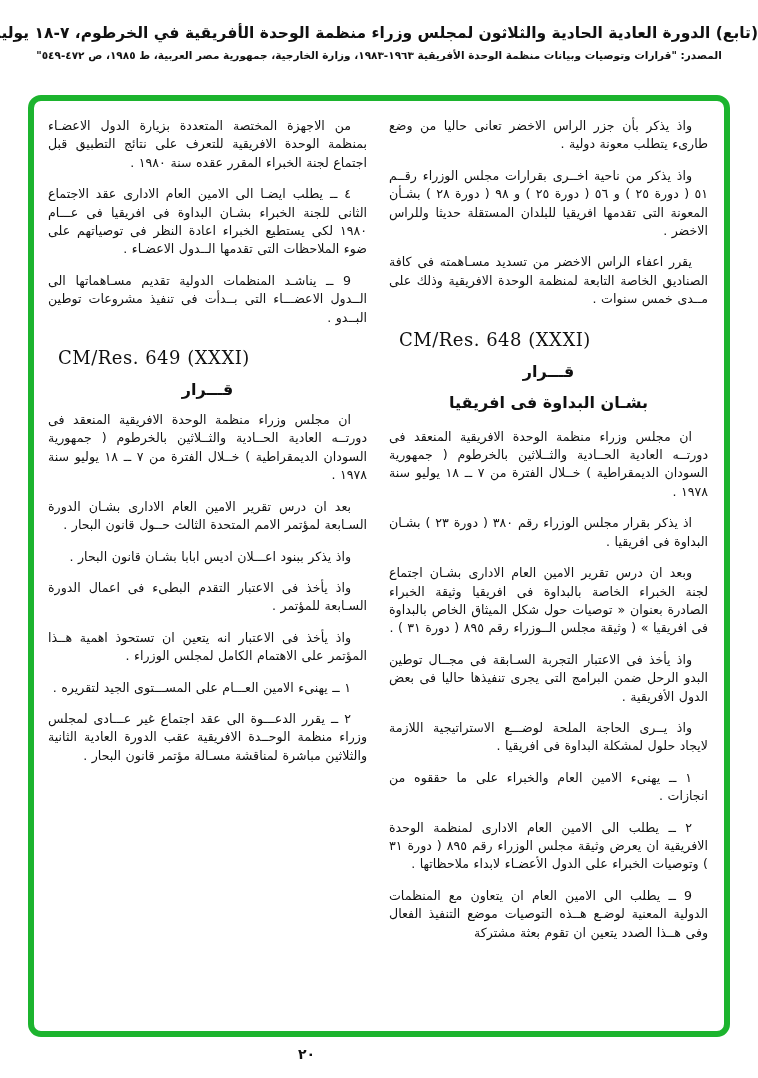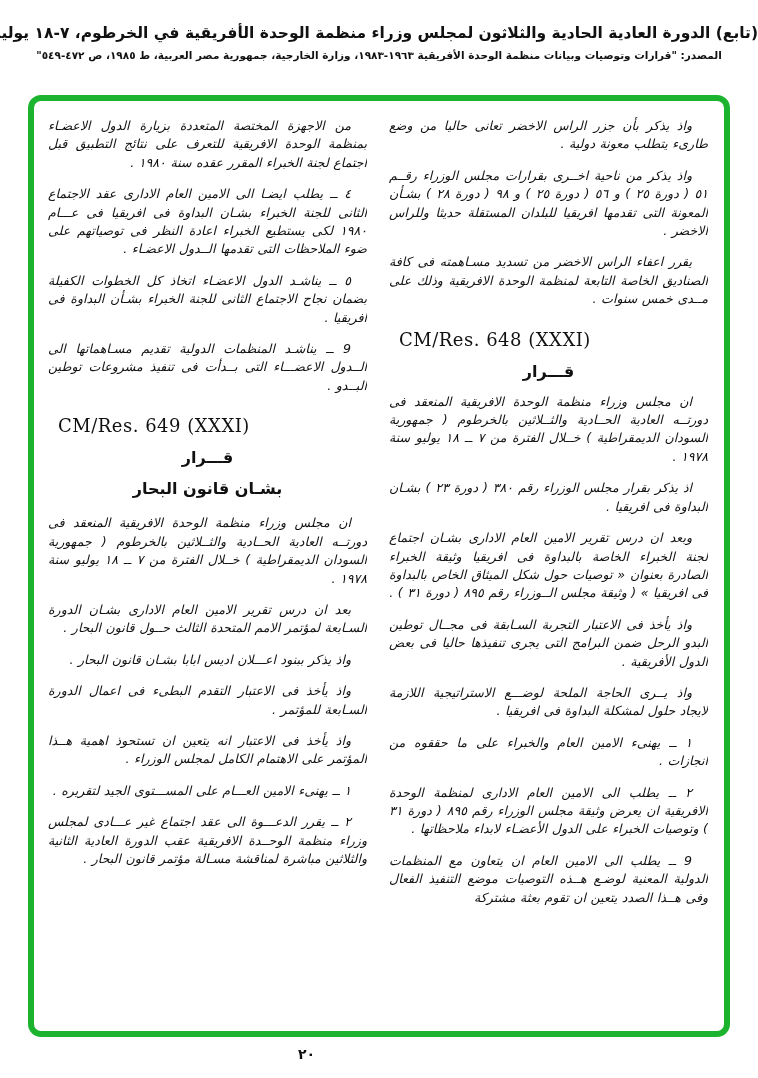--- a/index.html
+++ b/index.html
@@ -58,21 +58,20 @@
     direction: rtl;
     overflow: hidden;
   }
   .para {
     font-size: 12.6px;
     line-height: 18.4px;
     text-align: justify;
     text-indent: 16px;
     margin: 0 0 13px 0;
     word-spacing: 0.5px;
-    font-style: italic;
   }
   .ref {
     direction: ltr;
     text-align: left;
     font-family: "DejaVu Serif", serif;
     font-size: 18px;
     letter-spacing: 0.5px;
     margin: 20px 0 6px 0;
     padding-left: 10px;
   }
@@ -107,38 +106,37 @@
 
   <div class="frame">
     <div class="columns">
 
       <div class="col">
         <p class="para">واذ يذكر بأن جزر الراس الاخضر تعانى حاليا من وضع طارىء يتطلب معونة دولية .</p>
         <p class="para">واذ يذكر من ناحية اخــرى بقرارات مجلس الوزراء رقــم ٥١ ( دورة ٢٥ ) و ٥٦ ( دورة ٢٥ ) و ٩٨ ( دورة ٢٨ ) بشـأن المعونة التى تقدمها افريقيا للبلدان المستقلة حديثا وللراس الاخضر .</p>
         <p class="para">يقرر اعفاء الراس الاخضر من تسديد مسـاهمته فى كافة الصناديق الخاصة التابعة لمنظمة الوحدة الافريقية وذلك على مــدى خمس سنوات .</p>
         <div class="ref">CM/Res. 648 (XXXI)</div>
         <div class="h-center">قـــرار</div>
+        <div class="h-center sub">بشـان البداوة فى افريقيا</div>
         <p class="para">ان مجلس وزراء منظمة الوحدة الافريقية المنعقد فى دورتــه العادية الحــادية والثــلاثين بالخرطوم ( جمهورية السودان الديمقراطية ) خــلال الفترة من ٧ ــ ١٨ يوليو سنة ١٩٧٨ .</p>
         <p class="para">اذ يذكر بقرار مجلس الوزراء رقم ٣٨٠ ( دورة ٢٣ ) بشـان البداوة فى افريقيا .</p>
         <p class="para">وبعد ان درس تقرير الامين العام الادارى بشـان اجتماع لجنة الخبراء الخاصة بالبداوة فى افريقيا وثيقة الخبراء الصادرة بعنوان « توصيات حول شكل الميثاق الخاص بالبداوة فى افريقيا » ( وثيقة مجلس الــوزراء رقم ٨٩٥ ( دورة ٣١ ) .</p>
         <p class="para">واذ يأخذ فى الاعتبار التجربة السـابقة فى مجــال توطين البدو الرحل ضمن البرامج التى يجرى تنفيذها حاليا فى بعض الدول الأفريقية .</p>
         <p class="para">واذ يــرى الحاجة الملحة لوضـــع الاستراتيجية اللازمة لايجاد حلول لمشكلة البداوة فى افريقيا .</p>
         <p class="para">١ ــ يهنىء الامين العام والخبراء على ما حققوه من انجازات .</p>
         <p class="para">٢ ــ يطلب الى الامين العام الادارى لمنظمة الوحدة الافريقية ان يعرض وثيقة مجلس الوزراء رقم ٨٩٥ ( دورة ٣١ ) وتوصيات الخبراء على الدول الأعضـاء لابداء ملاحظاتها .</p>
         <p class="para">9 ــ يطلب الى الامين العام ان يتعاون مع المنظمات الدولية المعنية لوضـع هــذه التوصيات موضع التنفيذ الفعال وفى هــذا الصدد يتعين ان تقوم بعثة مشتركة</p>
       </div>
 
       <div class="col">
         <p class="para">من الاجهزة المختصة المتعددة بزيارة الدول الاعضـاء بمنظمة الوحدة الافريقية للتعرف على نتائج التطبيق قبل اجتماع لجنة الخبراء المقرر عقده سنة ١٩٨٠ .</p>
         <p class="para">٤ ــ يطلب ايضـا الى الامين العام الادارى عقد الاجتماع الثانى للجنة الخبراء بشـان البداوة فى افريقيا فى عـــام ١٩٨٠ لكى يستطيع الخبراء اعادة النظر فى توصياتهم على ضوء الملاحظات التى تقدمها الــدول الاعضـاء .</p>
-        <p class="para">٥ ــ يناشـد الدول الاعضـاء اتخاذ كل الخطوات الكفيلة بضمان نجاح الاجتماع الثانى للجنة الخبراء بشـأن البداوة فى افريقيا .</p>
         <p class="para">9 ــ يناشـد المنظمات الدولية تقديم مسـاهماتها الى الــدول الاعضـــاء التى بــدأت فى تنفيذ مشروعات توطين البــدو .</p>
         <div class="ref">CM/Res. 649 (XXXI)</div>
         <div class="h-center">قـــرار</div>
-        <div class="h-center sub">بشـان قانون البحار</div>
         <p class="para">ان مجلس وزراء منظمة الوحدة الافريقية المنعقد فى دورتــه العادية الحــادية والثــلاثين بالخرطوم ( جمهورية السودان الديمقراطية ) خــلال الفترة من ٧ ــ ١٨ يوليو سنة ١٩٧٨ .</p>
         <p class="para">بعد ان درس تقرير الامين العام الادارى بشـان الدورة السـابعة لمؤتمر الامم المتحدة الثالث حــول قانون البحار .</p>
         <p class="para">واذ يذكر ببنود اعـــلان اديس ابابا بشـان قانون البحار .</p>
         <p class="para">واذ يأخذ فى الاعتبار التقدم البطىء فى اعمال الدورة السـابعة للمؤتمر .</p>
         <p class="para">واذ يأخذ فى الاعتبار انه يتعين ان تستحوذ اهمية هــذا المؤتمر على الاهتمام الكامل لمجلس الوزراء .</p>
         <p class="para">١ ــ يهنىء الامين العـــام على المســـتوى الجيد لتقريره .</p>
         <p class="para">٢ ــ يقرر الدعـــوة الى عقد اجتماع غير عـــادى لمجلس وزراء منظمة الوحــدة الافريقية عقب الدورة العادية الثانية والثلاثين مباشرة لمناقشة مسـالة مؤتمر قانون البحار .</p>
       </div>
 
     </div>

